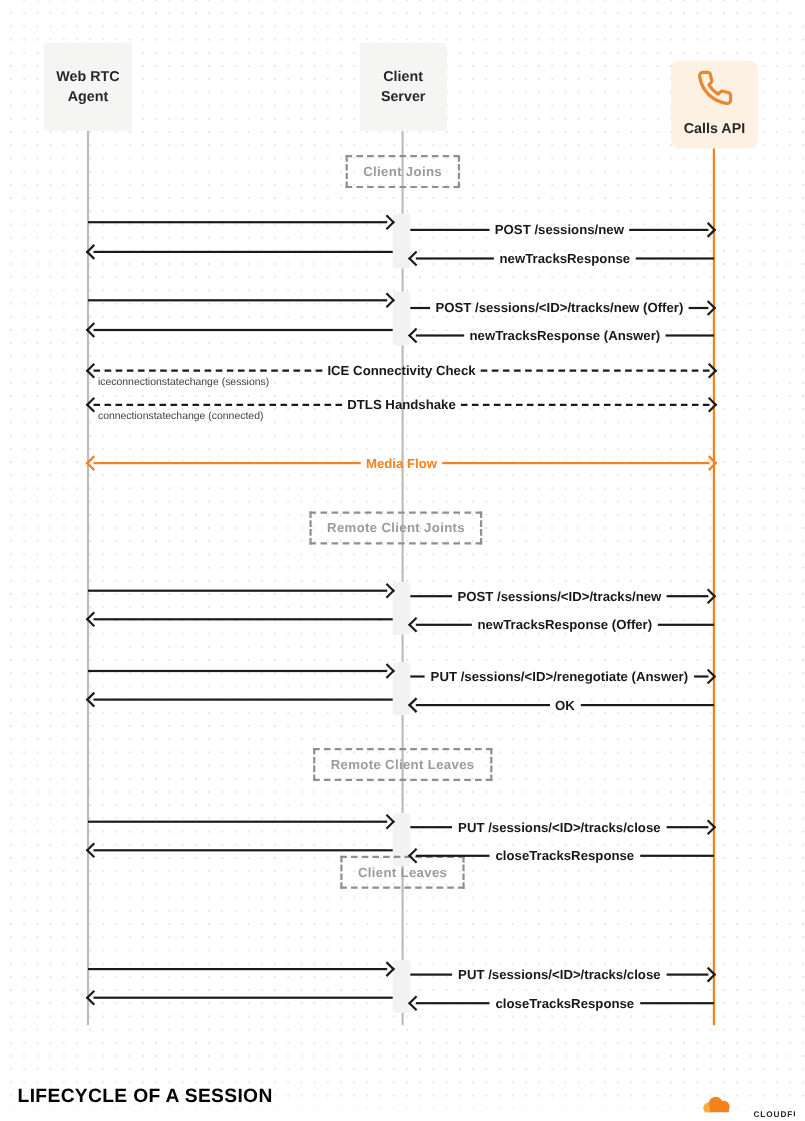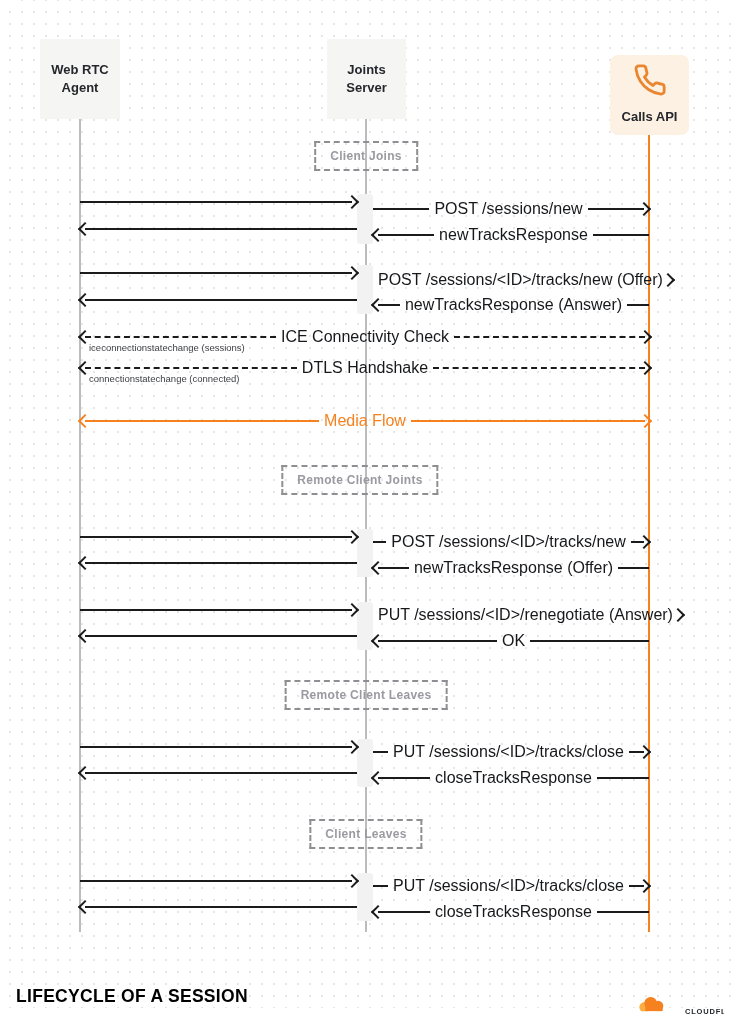--- a/index.html
+++ b/index.html
@@ -15,21 +15,21 @@
   .actor.api .phone{margin-bottom:7px;}
   .life{position:absolute;top:119px;width:2px;height:813px;background:#bcbcbc;}
   .life.orange{background:#f6821f;}
   .bar{position:absolute;left:357px;width:16px;background:#f2f2f3;border-radius:3px;}
   .phase{position:absolute;transform:translateX(-50%);border:2px dashed #8f8f93;
          color:#9a9aa1;font-weight:600;font-size:12px;letter-spacing:.3px;
          padding:6px 14px;white-space:nowrap;background:transparent;}
   .msg{position:absolute;display:flex;align-items:center;height:0;}
   .msg .seg{flex:1;height:0;border-top:2px solid #1b1b1b;}
   .msg.dashed .seg{border-top:2px dashed #1b1b1b;}
-  .msg .lbl{font-weight:400;font-size:16px;color:#17181b;padding:0 5px;white-space:nowrap;}
+  .msg .lbl{font-weight:700;font-size:12px;color:#17181b;padding:0 5px;white-space:nowrap;}
   .head{flex:none;width:8px;height:8px;border-top:2.4px solid #1b1b1b;border-right:2.4px solid #1b1b1b;}
   .head.r{transform:rotate(45deg);margin-left:-5px;}
   .head.l{transform:rotate(-135deg);margin-right:-5px;}
   .msg.orange .seg{border-color:#f6821f;}
   .msg.orange .head{border-color:#f6821f;}
   .msg.orange .lbl{color:#f6821f;}
   .note{position:absolute;font-size:9.5px;color:#3f4046;white-space:nowrap;}
   .title{position:absolute;left:16px;top:986px;font-weight:700;font-size:17.5px;
          letter-spacing:.3px;color:#000000;}
   .logo{position:absolute;left:636px;top:994px;display:flex;align-items:flex-end;gap:17px;}
@@ -50,39 +50,39 @@
   <div class="bar" style="top:529px;height:48px"></div>
   <div class="bar" style="top:602px;height:48px"></div>
   <div class="bar" style="top:739px;height:48px"></div>
   <div class="bar" style="top:873px;height:48px"></div>
 
   <div class="actor" style="left:40px;width:80px">
     <span>Web RTC</span>
     <span>Agent</span>
   </div>
   <div class="actor" style="left:327px;width:79px">
-    <span>Joints</span>
+    <span>Client</span>
     <span>Server</span>
   </div>
   <div class="actor api" style="left:610px;width:79px">
     <span class="phone">
       <svg width="34" height="34" viewBox="0 0 24 24" fill="none" stroke="#e9862f" stroke-width="2" stroke-linecap="round" stroke-linejoin="round">
         <path d="M22 16.92v3a2 2 0 0 1-2.18 2 19.79 19.79 0 0 1-8.63-3.07 19.5 19.5 0 0 1-6-6
                  19.79 19.79 0 0 1-3.07-8.67A2 2 0 0 1 4.11 2h3a2 2 0 0 1 2 1.72
                  12.84 12.84 0 0 0 .7 2.81 2 2 0 0 1-.45 2.11L8.09 9.91a16 16 0 0 0 6 6l1.27-1.27a2 2 0 0 1
                  2.11-.45 12.84 12.84 0 0 0 2.81.7A2 2 0 0 1 22 16.92z"></path>
       </svg>
     </span>
     <span>Calls API</span>
   </div>
 
   <div class="phase" style="left:366px;top:141px">Client Joins</div>
   <div class="phase" style="left:360px;top:465px">Remote Client Joints</div>
   <div class="phase" style="left:366px;top:680px">Remote Client Leaves</div>
-  <div class="phase" style="left:366px;top:819px">Client Leaves</div>
+  <div class="phase" style="left:366px;top:778px">Client Leaves</div>
 
   <div class="msg" style="left:80px;top:202px;width:277px">
     <span class="seg"></span>
       <span class="head r"></span>
   </div>
   <div class="msg" style="left:373px;top:209px;width:276px">
     <span class="seg"></span>
     <span class="lbl">POST /sessions/new</span>
     <span class="seg"></span>
       <span class="head r"></span>

